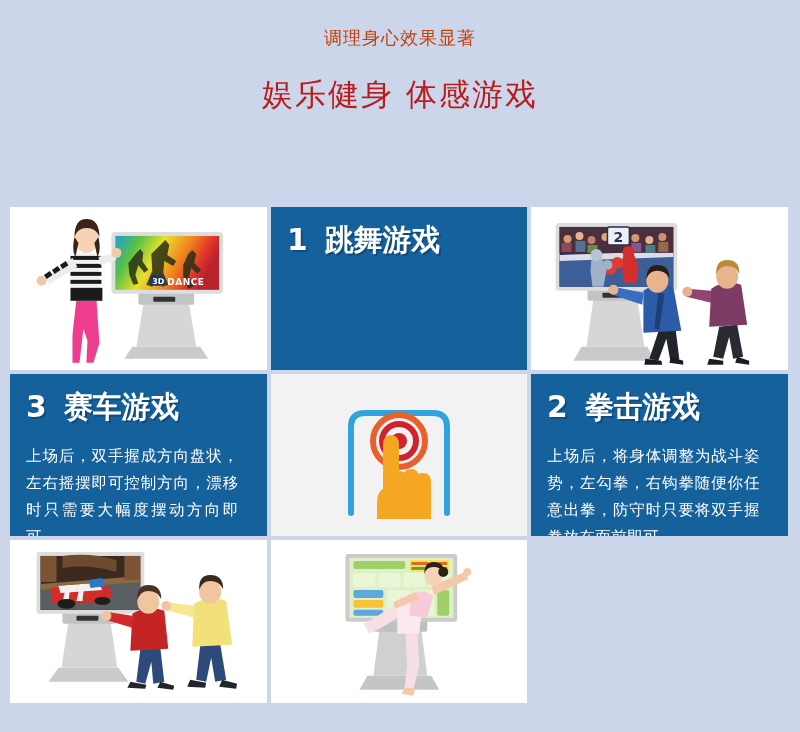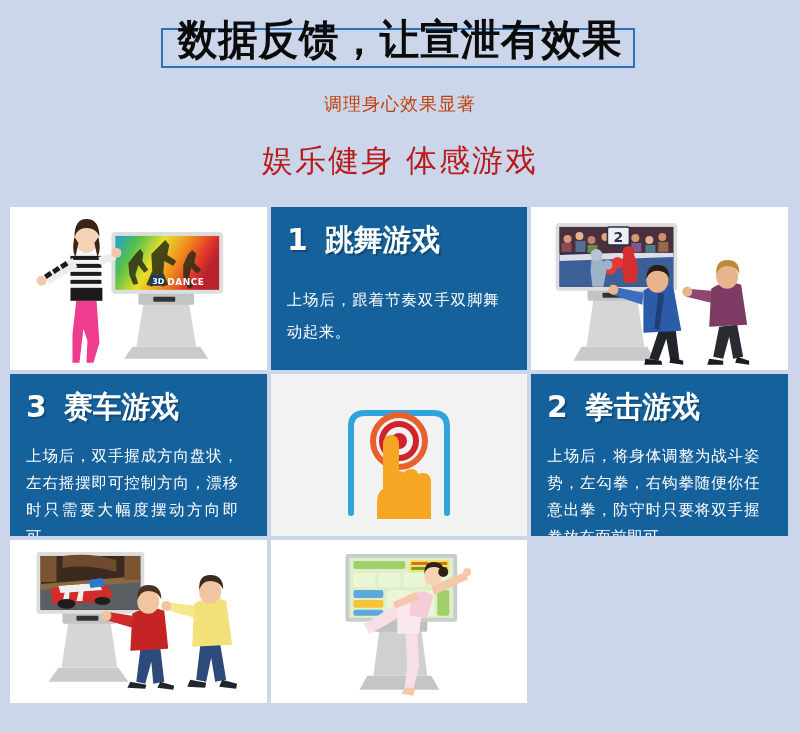--- a/index.html
+++ b/index.html
@@ -148,24 +148,20 @@
     inset: 0;
     background: #ffffff;
   }
   .scene svg { display:block; width:100%; height:100%; }
 </style>
 </head>
 <body>
 
 <div class="header">
 
-  <div class="title-wrap">
-    <div class="title-box"></div>
-    <div class="main-title">数据反馈，让宣泄有效果</div>
-  </div>
 
   <div class="subtitle">调理身心效果显著</div>
 
   <div class="section-heading">娱乐健身 体感游戏</div>
 </div>
 
 <div class="grid">
 
   <div class="cell cell-photo">
     <div class="scene">
@@ -230,21 +226,20 @@
           <path d="M88 30 q3 14 -1 20 l-3 -14 z" fill="#3b2417"></path>
         </g>
       </svg>
     </div>
   </div>
 
   <div class="cell cell-text">
     <div class="cell-title">
       <span class="num">1</span><span>跳舞游戏</span>
     </div>
-    <div class="cell-desc loose">上场后，跟着节奏双手双脚舞动起来。</div>
   </div>
 
   <div class="cell cell-photo">
     <div class="scene">
       <svg viewBox="0 0 256 163" preserveAspectRatio="xMidYMid meet" aria-hidden="true">
         <rect x="0" y="0" width="256" height="163" fill="#ffffff"></rect>
 
         <path d="M50 140 L116 140 L124 154 L42 154 Z" fill="#c9cbcb"></path>
         <path d="M62 92 L106 92 L113 140 L55 140 Z" fill="#d5d7d7"></path>
         <rect x="56" y="82" width="56" height="12" rx="2" fill="#c2c4c4"></rect>

